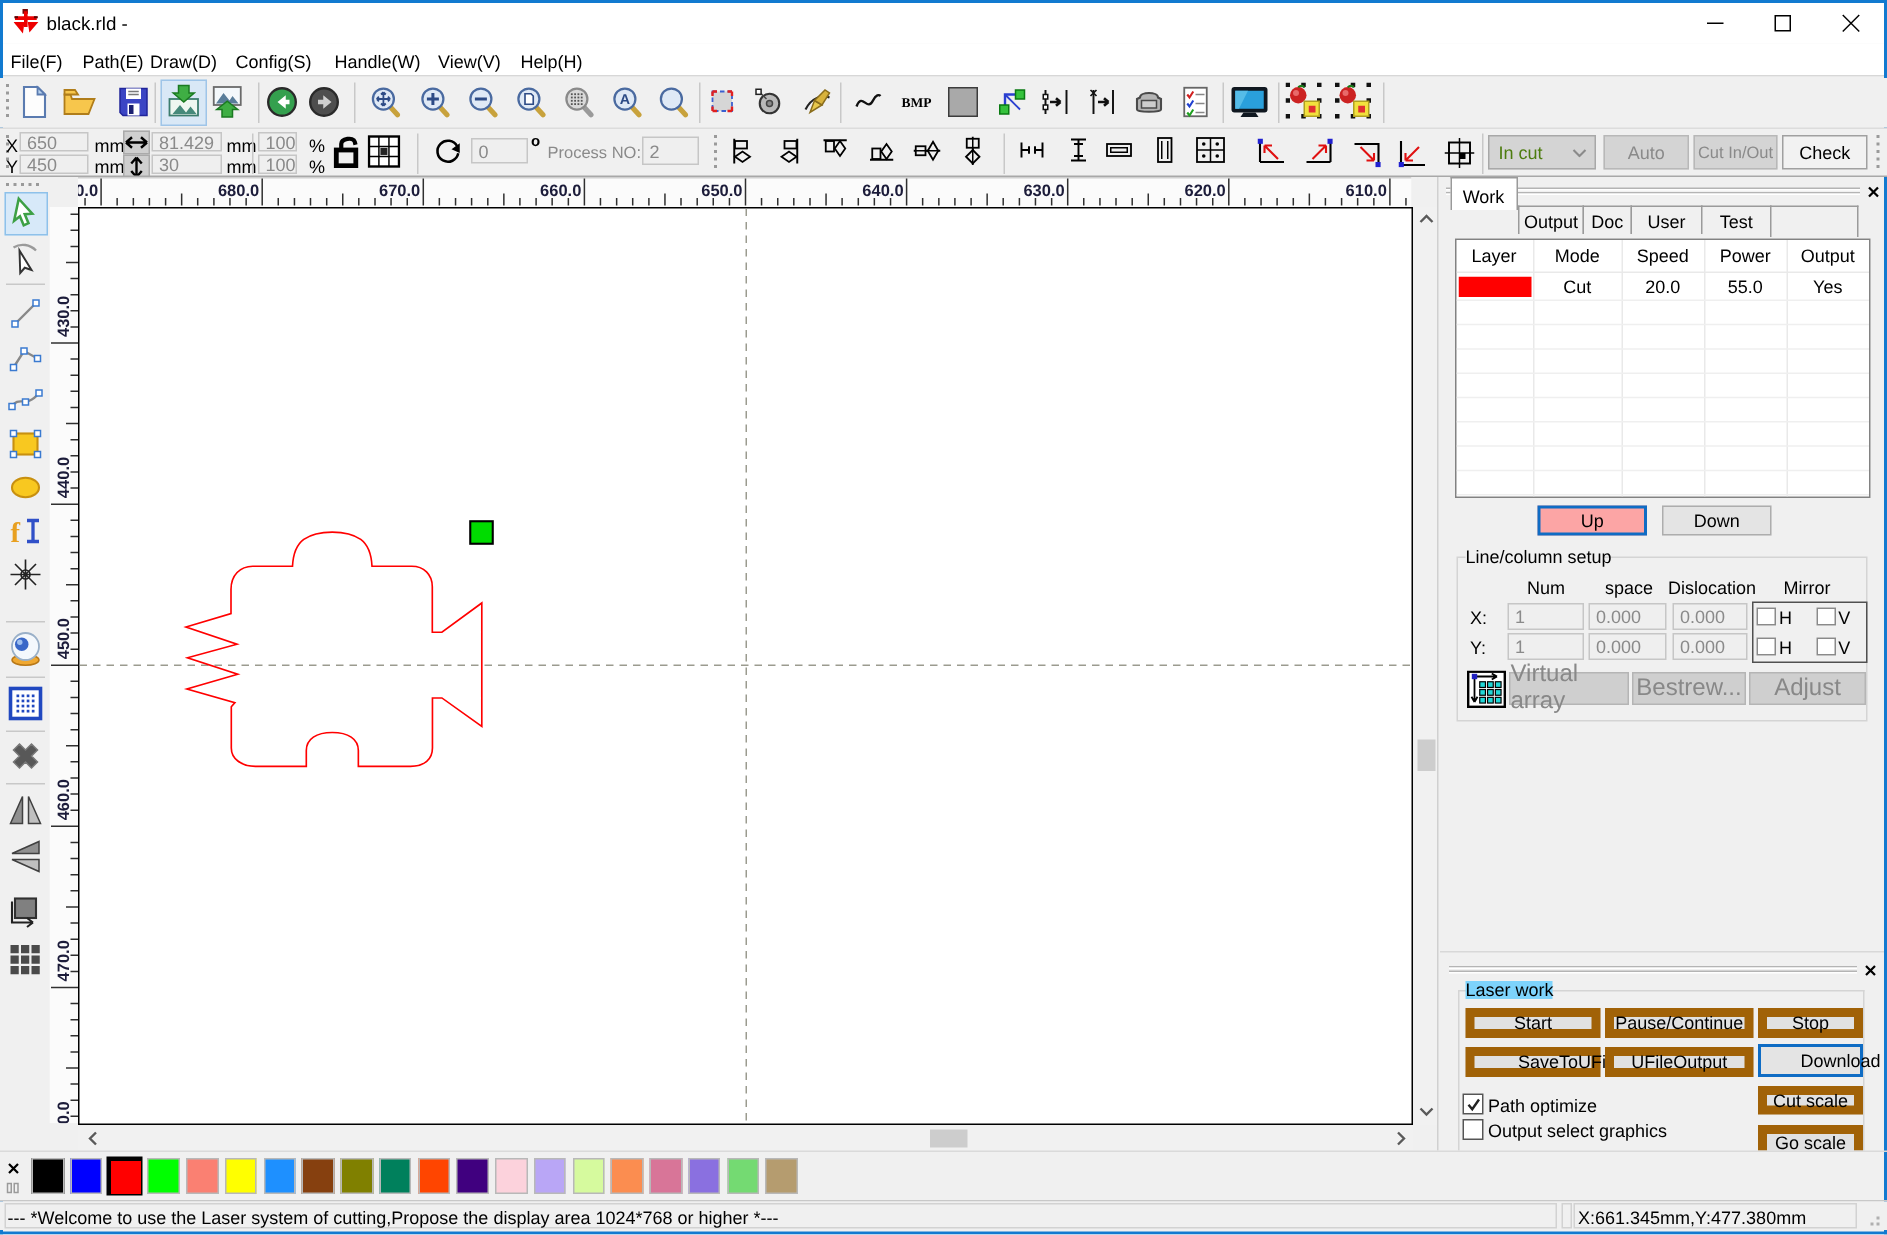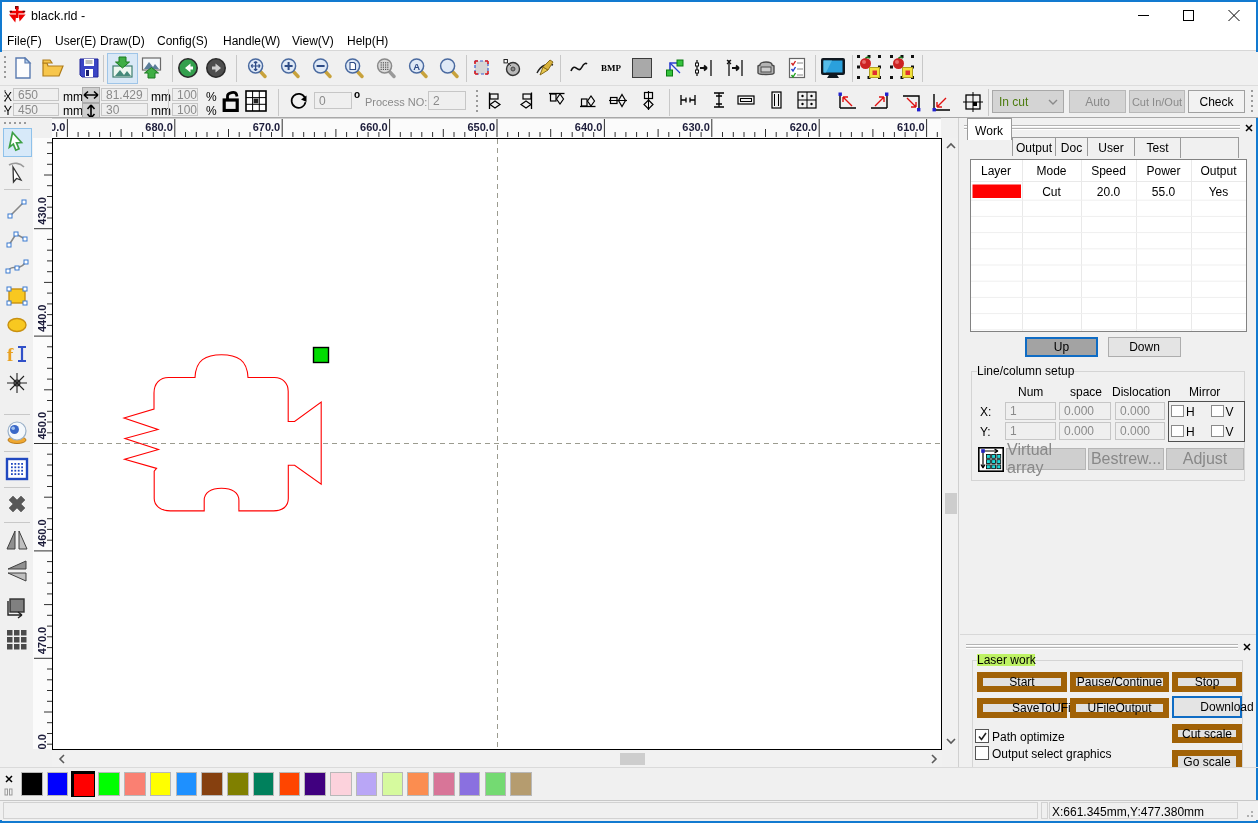--- a/index.html
+++ b/index.html
@@ -32,21 +32,21 @@
     </svg>
 <div class="txt" style="left:31px;top:9px;font-size:12.5px;">black.rld -</div>
 <svg class="abs" style="left:1130px;top:5px" width="120" height="20" viewBox="0 0 120 20">
       <line x1="8" y1="10.5" x2="19" y2="10.5" stroke="#000" stroke-width="1"></line>
       <rect x="53.5" y="5.5" width="10" height="10" fill="none" stroke="#000" stroke-width="1"></rect>
       <line x1="98.5" y1="5" x2="109.5" y2="16" stroke="#000" stroke-width="1"></line>
       <line x1="109.5" y1="5" x2="98.5" y2="16" stroke="#000" stroke-width="1"></line>
     </svg>
 <div class="abs" style="left:2px;top:29px;width:1254px;height:22px;background:#ffffff;border-bottom:1px solid #d7d7d7;"></div>
 <div class="txt" style="left:7px;top:34px;font-size:12px;">File(F)</div>
-<div class="txt" style="left:55px;top:34px;font-size:12px;">User(E)</div>
+<div class="txt" style="left:55px;top:34px;font-size:12px;">Path(E)</div>
 <div class="txt" style="left:100px;top:34px;font-size:12px;">Draw(D)</div>
 <div class="txt" style="left:157px;top:34px;font-size:12px;">Config(S)</div>
 <div class="txt" style="left:223px;top:34px;font-size:12px;">Handle(W)</div>
 <div class="txt" style="left:292px;top:34px;font-size:12px;">View(V)</div>
 <div class="txt" style="left:347px;top:34px;font-size:12px;">Help(H)</div>
 <div class="abs" style="left:0px;top:52px;width:1258px;height:33px;background:#f0f0f0;"></div>
 <svg class="abs" style="left:2px;top:56px" width="6" height="26" viewBox="0 0 6 26">
       <rect x="2" y="0" width="2" height="2" fill="#9a9a9a"></rect>
       <rect x="2" y="5" width="2" height="2" fill="#9a9a9a"></rect>
       <rect x="2" y="10" width="2" height="2" fill="#9a9a9a"></rect>
@@ -786,21 +786,21 @@
 <text x="996.0" y="174.5" font-size="12" fill="#000" text-anchor="middle" font-family="Liberation Sans">Layer</text>
 <text x="1051.5" y="174.5" font-size="12" fill="#000" text-anchor="middle" font-family="Liberation Sans">Mode</text>
 <text x="1108.5" y="174.5" font-size="12" fill="#000" text-anchor="middle" font-family="Liberation Sans">Speed</text>
 <text x="1163.5" y="174.5" font-size="12" fill="#000" text-anchor="middle" font-family="Liberation Sans">Power</text>
 <text x="1218.5" y="174.5" font-size="12" fill="#000" text-anchor="middle" font-family="Liberation Sans">Output</text>
 <text x="1051.5" y="195.5" font-size="12" fill="#000" text-anchor="middle" font-family="Liberation Sans">Cut</text>
 <text x="1108.5" y="195.5" font-size="12" fill="#000" text-anchor="middle" font-family="Liberation Sans">20.0</text>
 <text x="1163.5" y="195.5" font-size="12" fill="#000" text-anchor="middle" font-family="Liberation Sans">55.0</text>
 <text x="1218.5" y="195.5" font-size="12" fill="#000" text-anchor="middle" font-family="Liberation Sans">Yes</text>
 </svg>
-<div class="abs" style="left:1025px;top:337px;width:73px;height:20px;background:#a3a3a3;border:2px solid #0f6cc4;display:flex;align-items:center;justify-content:center;">Up</div>
+<div class="abs" style="left:1025px;top:337px;width:73px;height:20px;background:#fca5a5;border:2px solid #0f6cc4;display:flex;align-items:center;justify-content:center;">Up</div>
 <div class="abs" style="left:1108px;top:337px;width:73px;height:20px;background:#e4e4e4;border:1px solid #adadad;display:flex;align-items:center;justify-content:center;">Down</div>
 <div class="abs" style="left:971px;top:371px;width:274px;height:110px;border:1px solid #d4d4d4;"></div>
 <div class="abs" style="left:977px;top:365px;width:92px;height:12px;background:#f0f0f0;white-space:nowrap;font-size:12px;line-height:12px;">Line/column setup</div>
 <div class="txt" style="left:1018px;top:385px;">Num</div>
 <div class="txt" style="left:1070px;top:385px;">space</div>
 <div class="txt" style="left:1112px;top:385px;">Dislocation</div>
 <div class="txt" style="left:1189px;top:385px;">Mirror</div>
 <div class="txt" style="left:980px;top:405px;">X:</div>
 <div class="txt" style="left:980px;top:425px;">Y:</div>
 <div class="fld" style="left:1005px;top:402px;width:51px;height:17.5px;">1</div>
@@ -835,21 +835,21 @@
 <div class="btnd" style="left:1006px;top:448px;width:80px;height:22px;">Virtual array</div>
 <div class="btnd" style="left:1088px;top:448px;width:76px;height:22px;">Bestrew...</div>
 <div class="btnd" style="left:1166px;top:448px;width:78px;height:22px;">Adjust</div>
 <div class="abs" style="left:960px;top:634px;width:296px;height:1px;background:#d8d8d8;"></div>
 <div class="abs" style="left:966px;top:644px;width:272px;height:2px;border-top:1px solid #b4b4b4;border-bottom:1px solid #fff;"></div>
 <div class="abs" style="left:966px;top:647px;width:272px;height:2px;border-top:1px solid #b4b4b4;border-bottom:1px solid #fff;"></div>
 <svg class="abs" style="left:1243px;top:643px" width="8" height="8" viewBox="0 0 8 8">
       <path d="M1 1 L7 7 M7 1 L1 7" stroke="#000" stroke-width="1.5"></path>
     </svg>
 <div class="abs" style="left:972px;top:660px;width:271px;height:107px;border:1px solid #d4d4d4;border-bottom:none;"></div>
-<div class="abs" style="left:977px;top:654px;width:58px;height:12px;background:#bef264;white-space:nowrap;font-size:12px;line-height:12px;">Laser work</div>
+<div class="abs" style="left:977px;top:654px;width:58px;height:12px;background:#7dd3fc;white-space:nowrap;font-size:12px;line-height:12px;">Laser work</div>
 <div class="btn" style="left:977px;top:672px;width:90px;height:20px;">Start</div>
 <div class="btn" style="left:1070px;top:672px;width:99px;height:20px;">Pause/Continue</div>
 <div class="btn" style="left:1172px;top:672px;width:70px;height:20px;">Stop</div>
 <div class="btn" style="left:977px;top:698px;width:90px;height:20px;padding-left:48px;">SaveToUFile</div>
 <div class="btn" style="left:1070px;top:698px;width:99px;height:20px;">UFileOutput</div>
 <div class="abs" style="left:1172px;top:696px;width:70px;height:22px;border:2px solid #0f6cc4;background:#e4e4e4;display:flex;align-items:center;justify-content:center;padding-left:40px;">Download</div>
 <div class="abs" style="left:975px;top:729px;width:13.5px;height:13.5px;background:#fff;border:1px solid #555;"></div>
 <svg class="abs" style="left:976.5px;top:730.5px" width="11" height="11" viewBox="0 0 11 11">
       <path d="M2 5.5 L4.5 8.5 L9 2" stroke="#222" stroke-width="1.6" fill="none"></path>
     </svg>
@@ -884,20 +884,21 @@
 <div class="abs" style="left:355.75px;top:772px;width:21.5px;height:24px;background:#b9a6f6;border:1px solid #b8b8b8;"></div>
 <div class="abs" style="left:381.5px;top:772px;width:21.5px;height:24px;background:#d6fa9e;border:1px solid #b8b8b8;"></div>
 <div class="abs" style="left:407.25px;top:772px;width:21.5px;height:24px;background:#fb8d50;border:1px solid #b8b8b8;"></div>
 <div class="abs" style="left:433.0px;top:772px;width:21.5px;height:24px;background:#d87598;border:1px solid #b8b8b8;"></div>
 <div class="abs" style="left:458.75px;top:772px;width:21.5px;height:24px;background:#8a70e0;border:1px solid #b8b8b8;"></div>
 <div class="abs" style="left:484.5px;top:772px;width:21.5px;height:24px;background:#74da72;border:1px solid #b8b8b8;"></div>
 <div class="abs" style="left:510.25px;top:772px;width:21.5px;height:24px;background:#b59c6f;border:1px solid #b8b8b8;"></div>
 <div class="abs" style="left:0px;top:800px;width:1258px;height:1px;background:#c8c8c8;"></div>
 <div class="abs" style="left:0px;top:801px;width:1258px;height:19px;background:#f0f0f0;"></div>
 <div class="abs" style="left:3px;top:802px;width:1035px;height:17px;border:1px solid #d2d2d2;background:#f0f0f0;"></div>
+<div class="txt" style="left:5px;top:805px;">--- *Welcome to use the Laser system of cutting,Propose the display area 1024*768 or higher *---</div>
 <div class="abs" style="left:1041px;top:802px;width:7px;height:17px;border:1px solid #d2d2d2;background:#f0f0f0;"></div>
 <div class="abs" style="left:1049px;top:802px;width:189px;height:17px;border:1px solid #d2d2d2;background:#f0f0f0;"></div>
 <div class="txt" style="left:1052px;top:805px;">X:661.345mm,Y:477.380mm</div>
 <svg class="abs" style="left:1244px;top:808px" width="10" height="10" viewBox="0 0 10 10">
       <rect x="7" y="7" width="2" height="2" fill="#b0b0b0"></rect>
       <rect x="7" y="3" width="2" height="2" fill="#b0b0b0"></rect>
       <rect x="3" y="7" width="2" height="2" fill="#b0b0b0"></rect>
     </svg>
 </div>
 </body></html>

